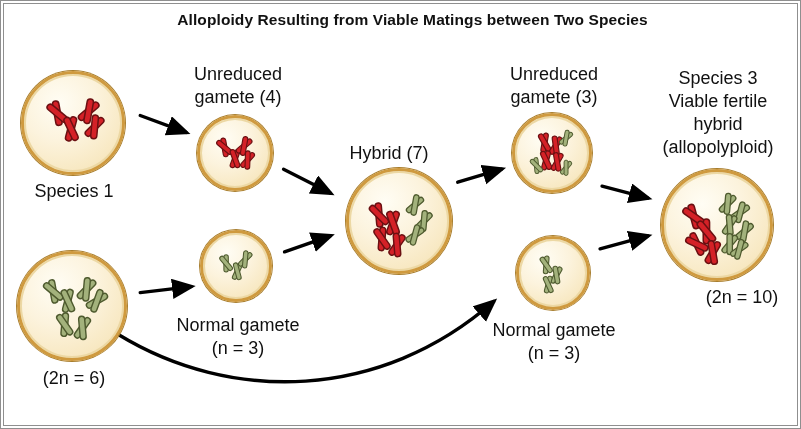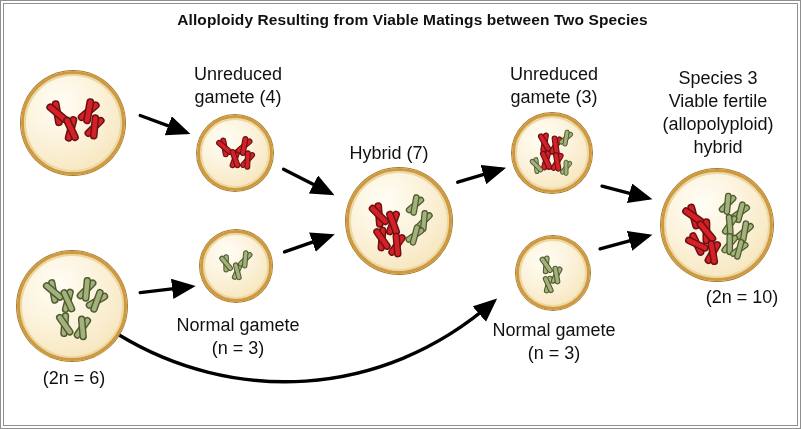--- a/index.html
+++ b/index.html
@@ -140,20 +140,21 @@
       <use href="#chr" class="c-green" transform="translate(60,30) rotate(25) scale(1.1)"></use>
       <use href="#chr" class="c-green" transform="translate(72,38) rotate(35) scale(1.1)"></use>
       <use href="#chr" class="c-green" transform="translate(62,50) rotate(15) scale(1.1)"></use>
       <use href="#chr" class="c-green" transform="translate(76,56) rotate(30) scale(1.1)"></use>
       <use href="#chr" class="c-green" transform="translate(62,68) rotate(20) scale(1.1)"></use>
       <use href="#chr" class="c-green" transform="translate(71,73) rotate(35) scale(1.05)"></use>
     </svg>
   </div>
 
   <div class="lbl" style="left:8px;top:179px;width:130px">
+    <div class="b">Species 1</div>
   </div>
 
   <div class="lbl" style="left:8px;top:366px;width:130px">
     <div>(2n = 6)</div>
   </div>
 
   <div class="lbl" style="left:172px;top:62px;width:130px">
     <div>Unreduced</div>
     <div>gamete (4)</div>
   </div>
@@ -173,20 +174,20 @@
   </div>
 
   <div class="lbl" style="left:474px;top:318px;width:158px">
     <div>Normal gamete</div>
     <div>(n = 3)</div>
   </div>
 
   <div class="lbl" style="left:642px;top:66px;width:150px">
     <div class="b">Species 3</div>
     <div>Viable fertile</div>
+    <div>hybrid</div>
     <div>(allopolyploid)</div>
-    <div>hybrid</div>
   </div>
 
   <div class="lbl" style="left:672px;top:285px;width:138px">
     <div>(2n = 10)</div>
   </div>
 </div>
 
 </body></html>

